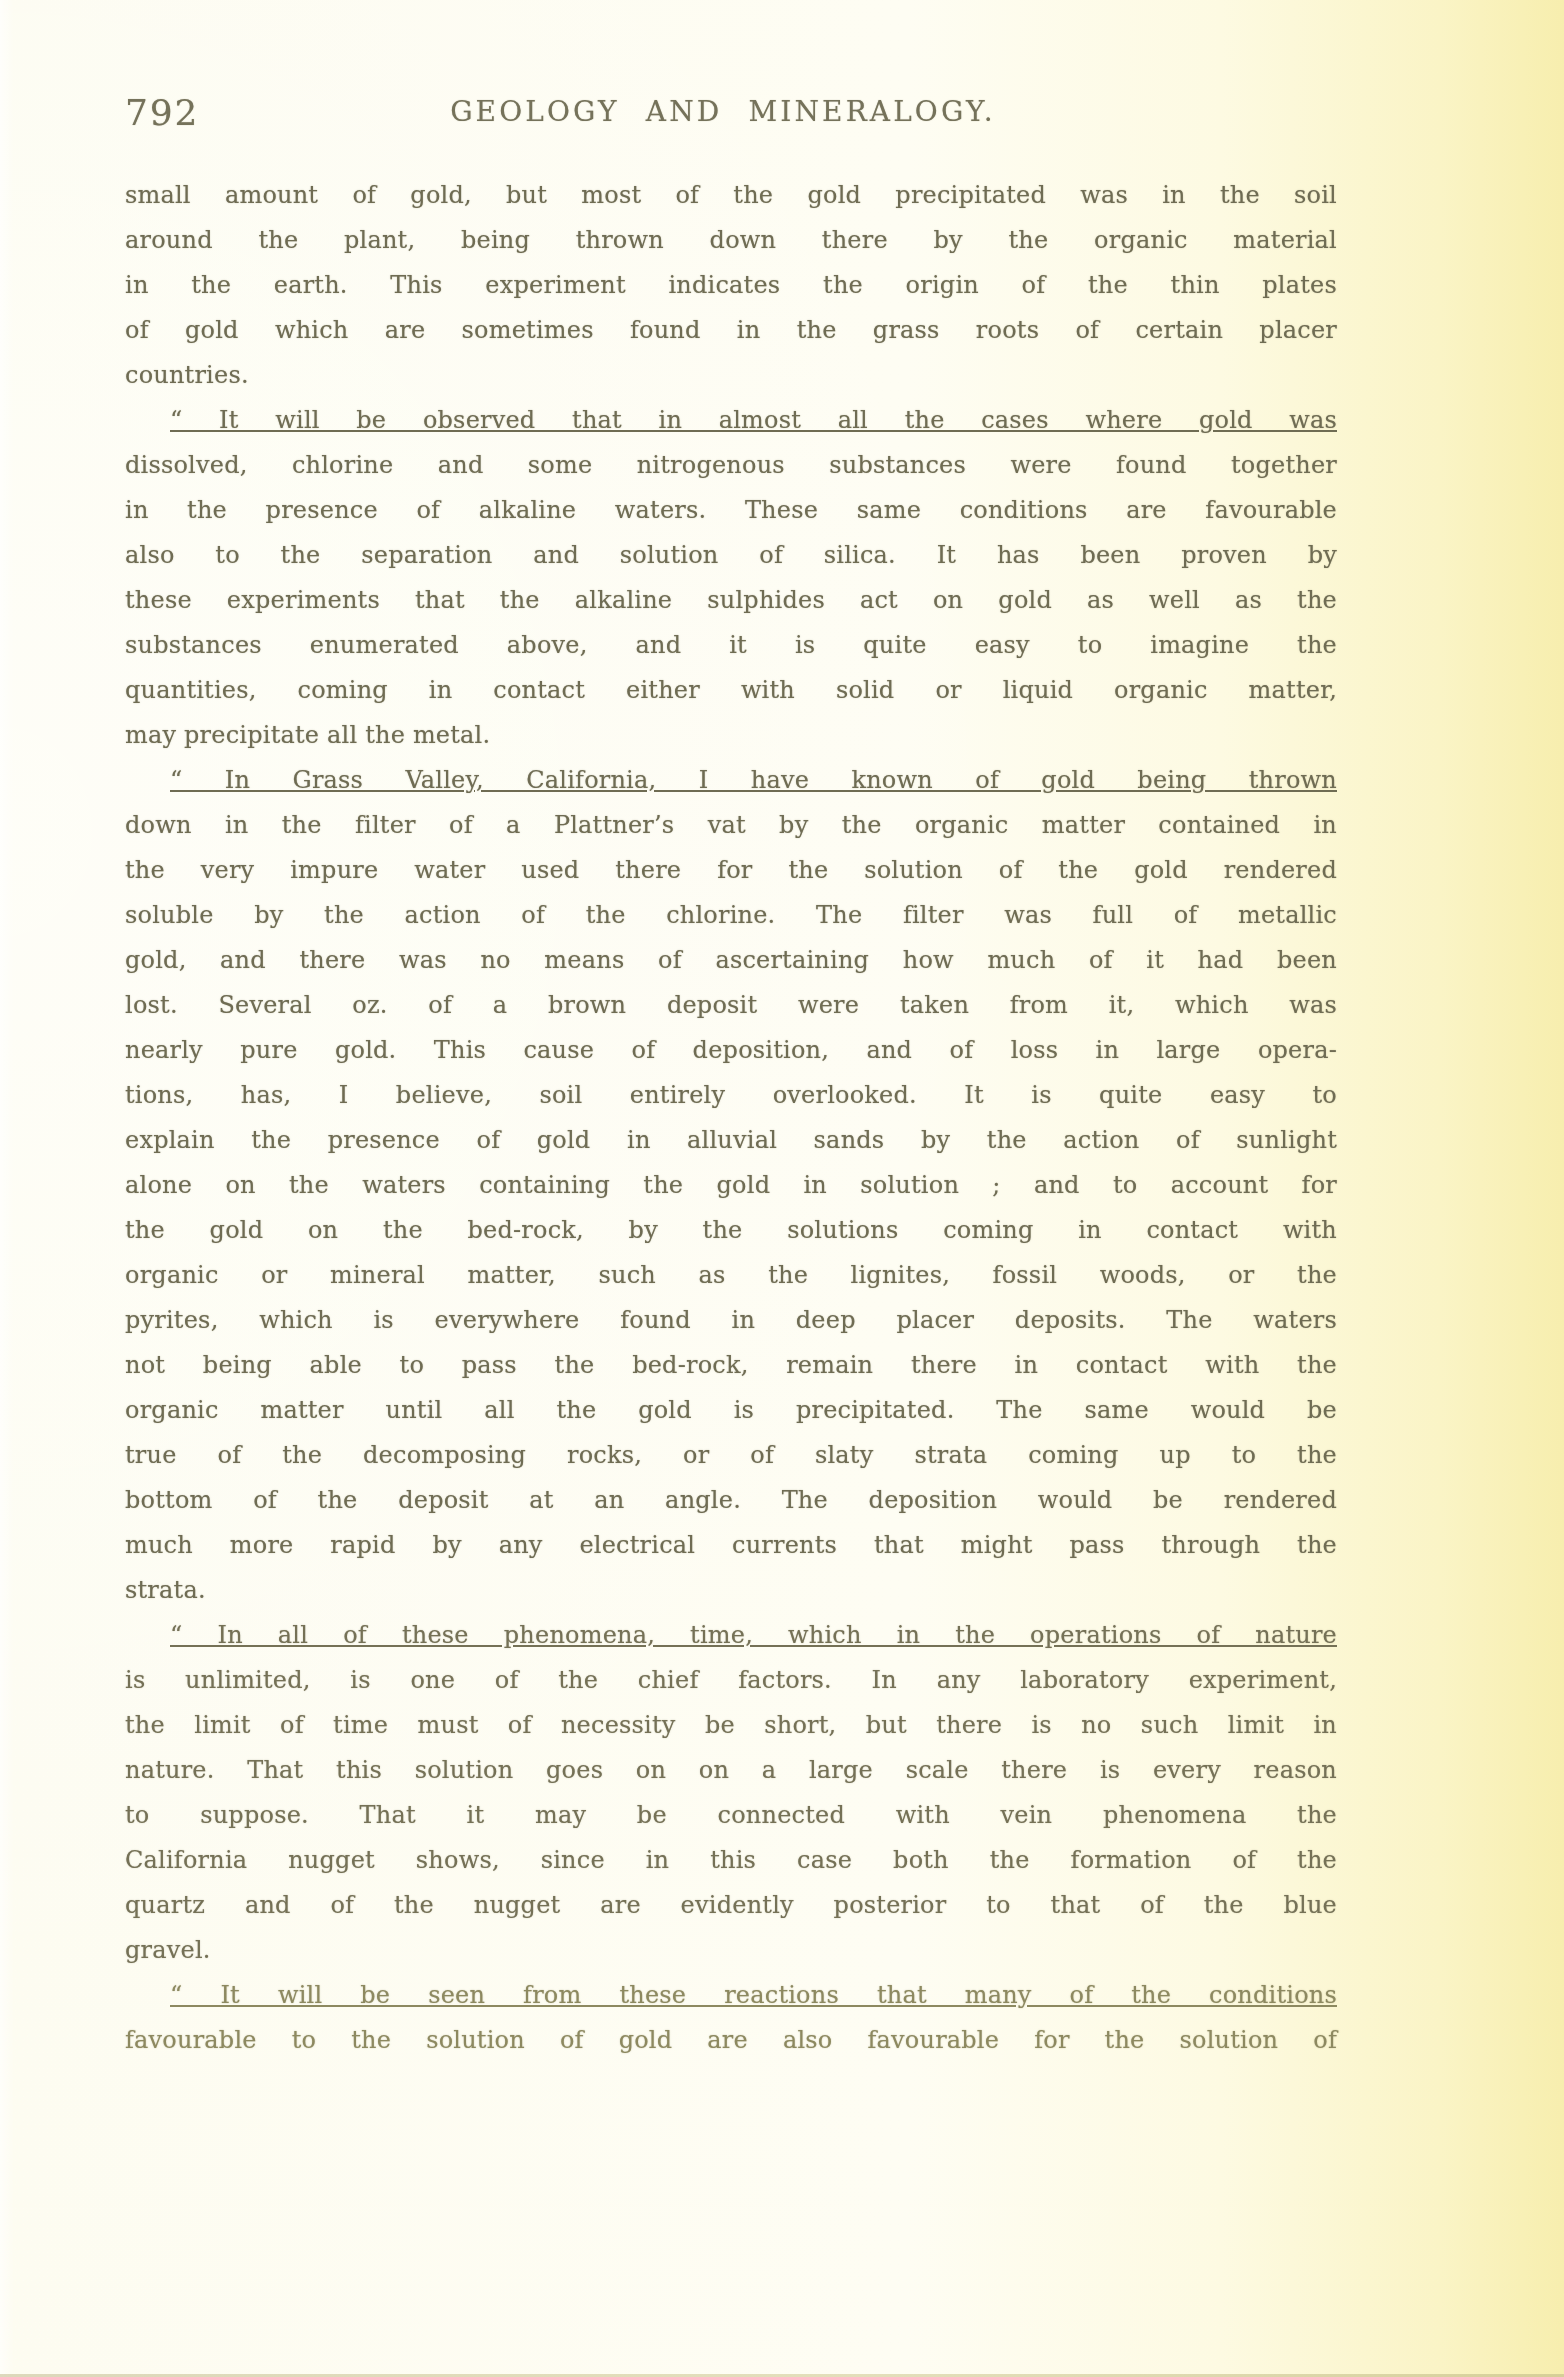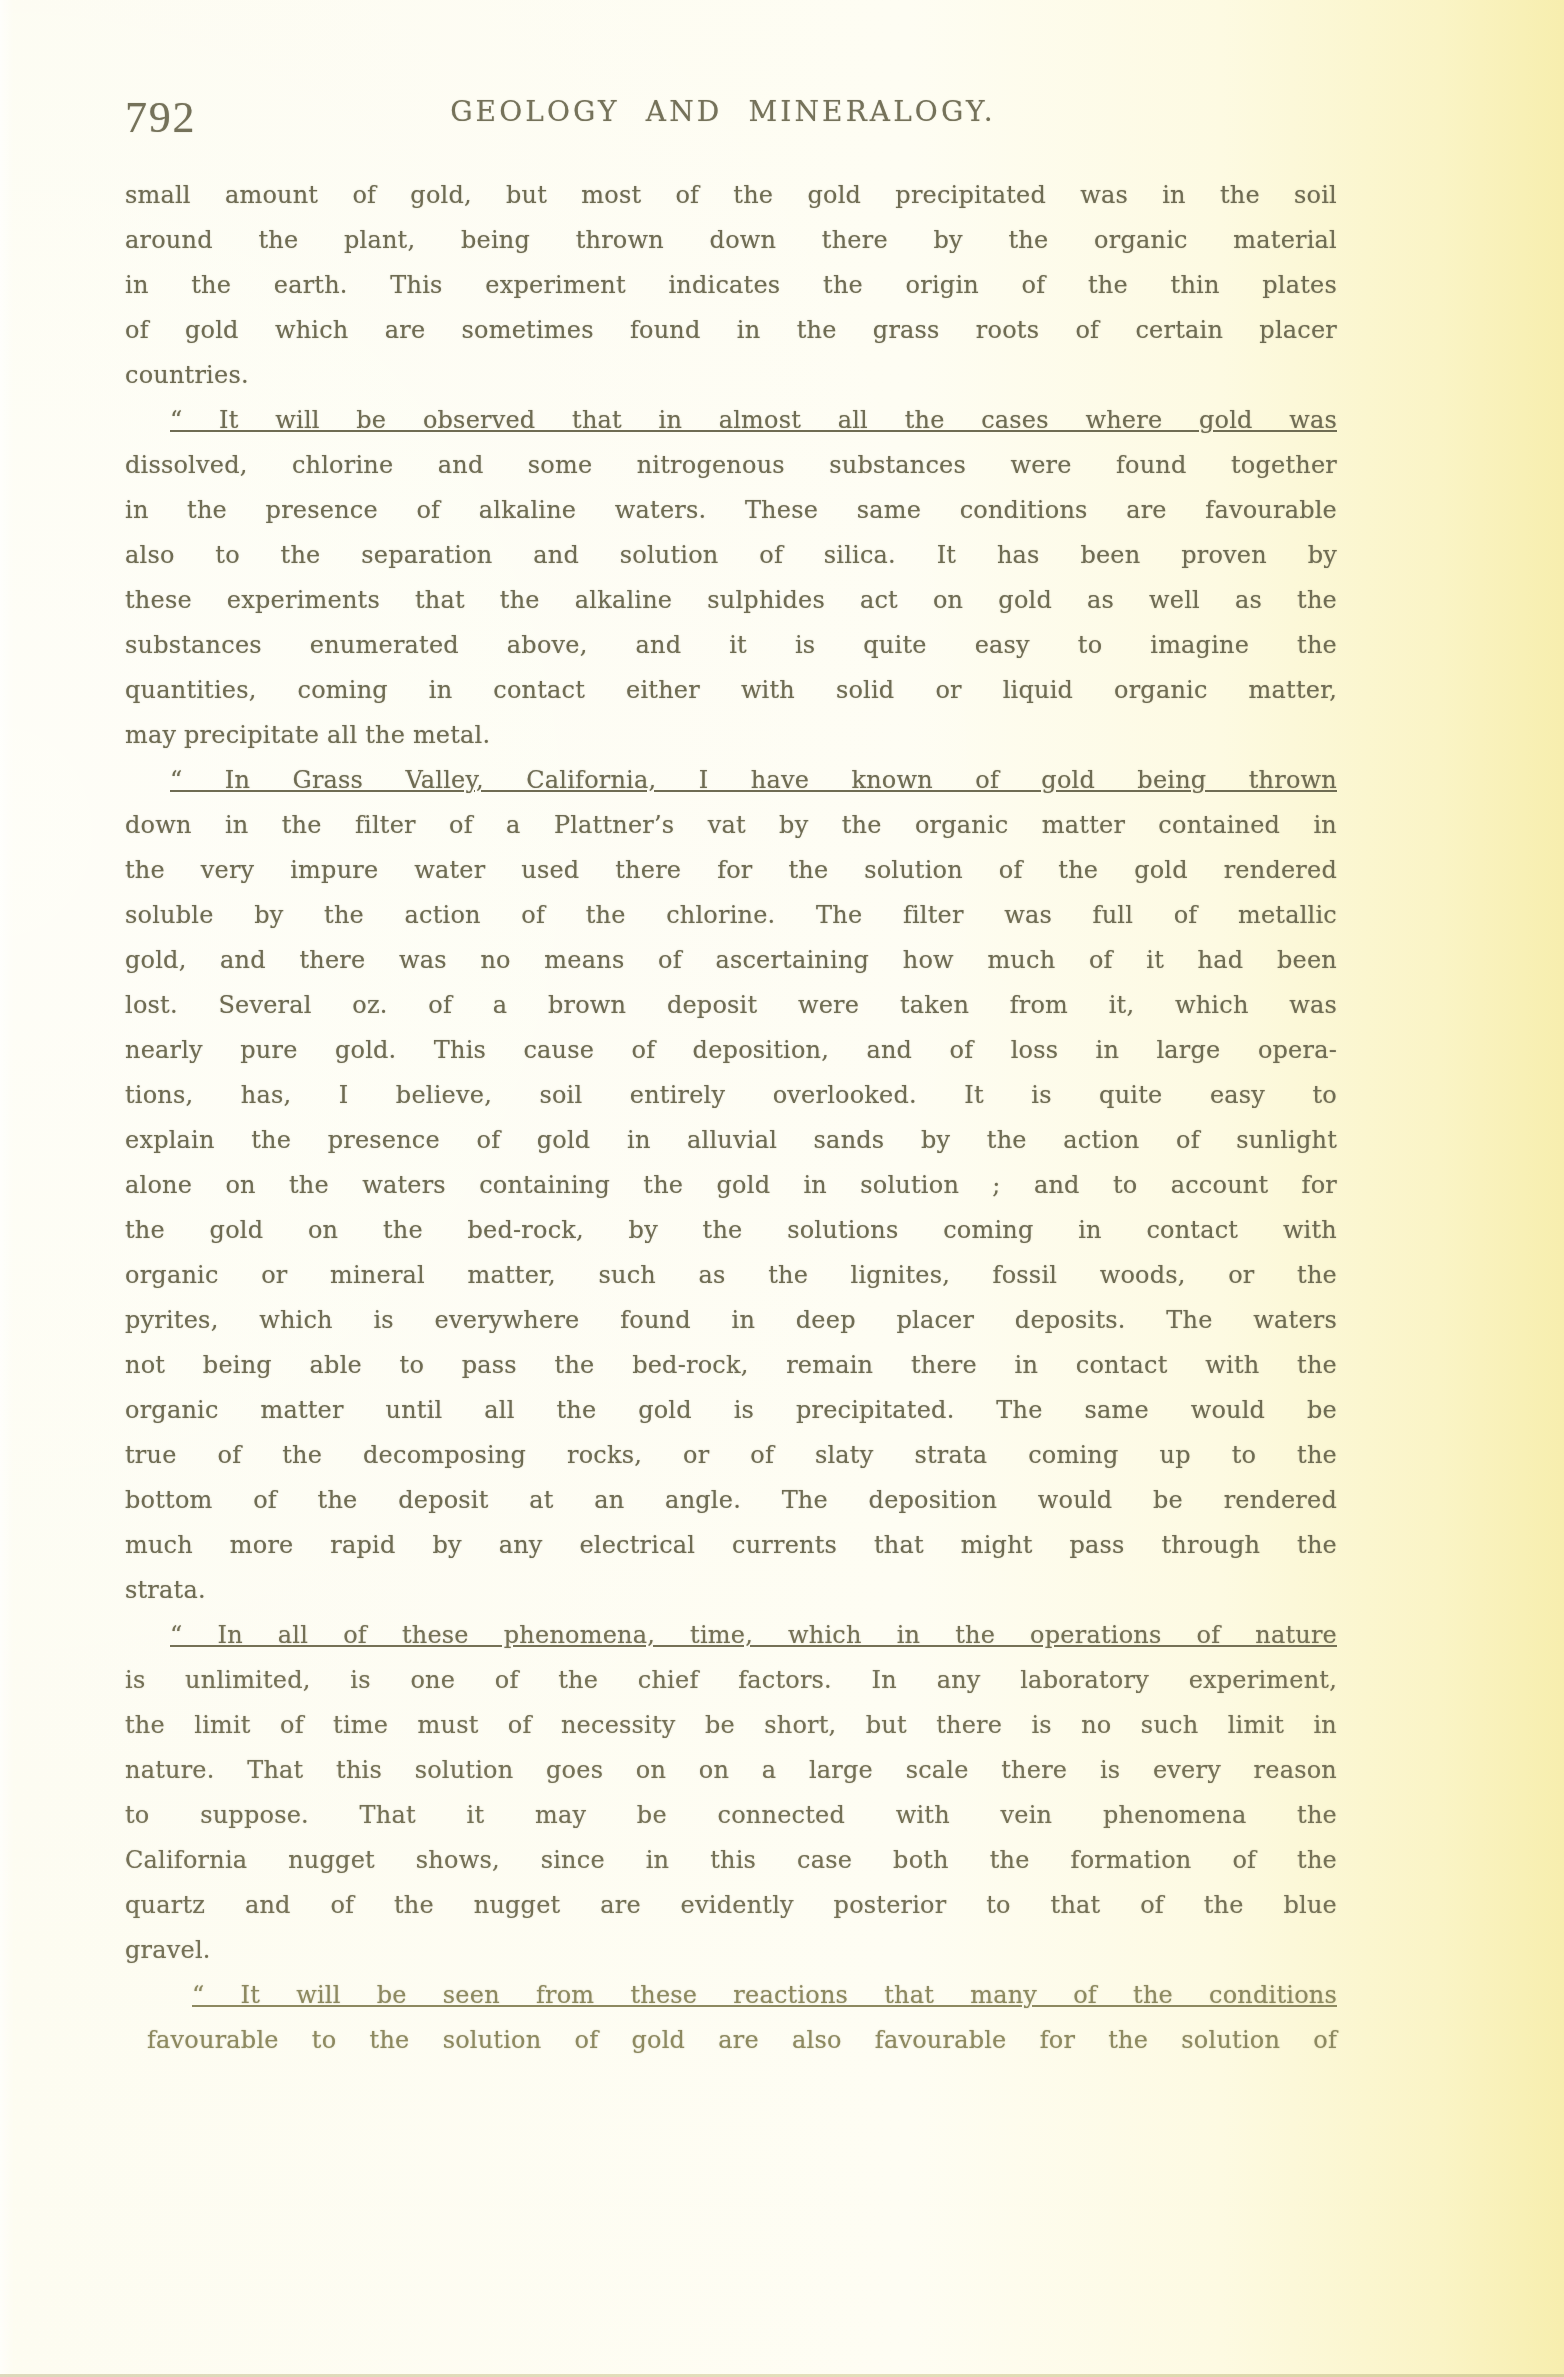--- a/index.html
+++ b/index.html
@@ -25,23 +25,22 @@
     content:""; position:absolute; left:0; top:0; bottom:0; width:14.3px;
     background:linear-gradient(to right, rgba(255,255,255,0.65), rgba(255,255,255,0));
   }
 
   .header-row {
     position:absolute; left:125px; top:92px; width:1212px; height:47px;
     color:#75725a;
   }
   .page-number {
     position:absolute; left:0; top:0;
-    font-size:44px; letter-spacing:1.8px;
+    font-size:36px; letter-spacing:1.8px;
     text-shadow:0 0 1.1px rgba(117,114,90,0.5);
-    font-family:Liberation Serif, serif;
   }
   .running-header {
     position:absolute; left:0; right:16px; top:2.7px;
     text-align:center;
     font-size:28px; letter-spacing:3.1px; word-spacing:14.3px;
     text-shadow:0 0 1.1px rgba(117,114,90,0.5);
   }
 
   .body-text {
     position:absolute; left:125px; top:173px; width:1212px;
@@ -49,21 +48,21 @@
     text-shadow:0 0 1.2px rgba(111,108,83,0.55);
     letter-spacing:0.2px;
   }
   .line {
     line-height:45px; height:45px;
     text-align:justify; text-align-last:justify;
     white-space:normal;
   }
   .line.last { text-align-last:left; }
   .line.indent { text-indent:45px;text-decoration:underline; }
-  .para.p4 .line { color:#8d8960; text-shadow:0 0 1.4px rgba(141,137,96,0.6);margin-left:22px; }
+  .para.p4 .line { color:#8d8960; text-shadow:0 0 1.4px rgba(141,137,96,0.6); }
   .para.p3 .line { color:#757156; }
 </style>
 </head>
 <body>
 
 <div class="page">
 
   <div class="header-row">
     <span class="page-number">792</span>
     <span class="running-header">GEOLOGY AND MINERALOGY.</span>

